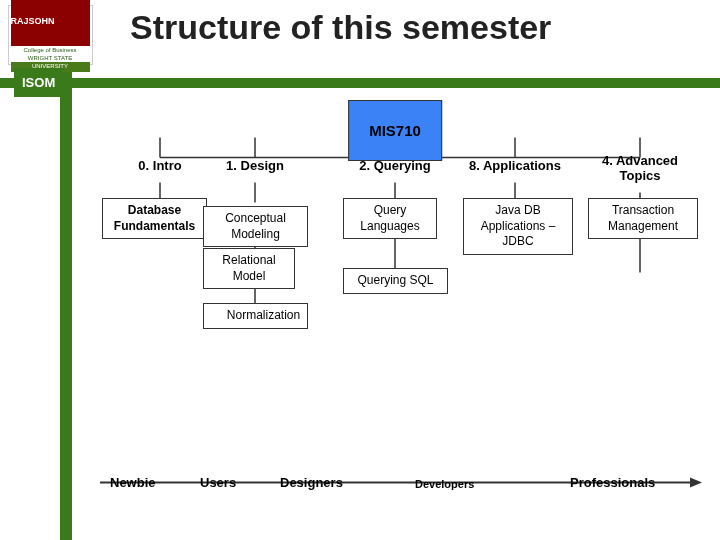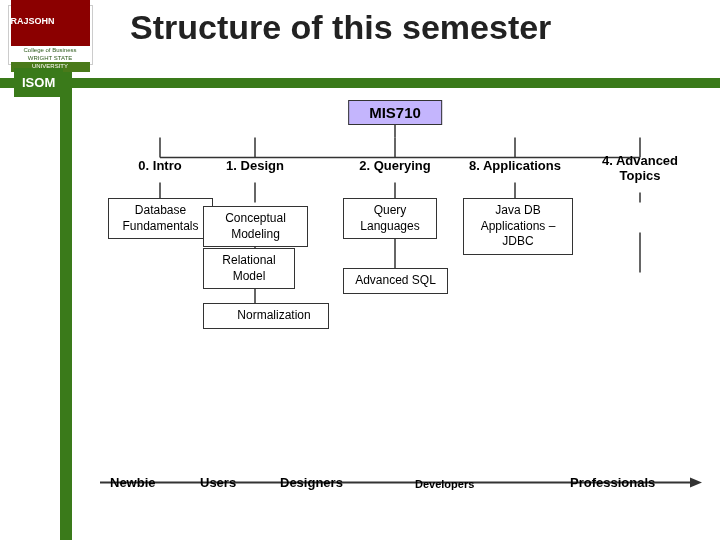--- a/index.html
+++ b/index.html
@@ -118,24 +118,24 @@
       bottom: 30px;
     }
 
     
     .mis710-box {
       position: absolute;
       top: 10px;
       left: 50%;
       transform: translateX(-50%);
       border: 1.5px solid #333;
-      padding: 3px 20px;
+      padding: 21px 20px;
       font-size: 15px;
       font-weight: bold;
-      background: #c4b5fd;
+      background: #3b82f6;
       white-space: nowrap;
     }
 
     
     .connector-svg {
       position: absolute;
       top: 0;
       left: 0;
       width: 100%;
       height: 100%;
@@ -220,41 +220,43 @@
 
   <div class="mis710-box" style="position:absolute; top:5px; left:50%; transform:translateX(-50%);">MIS710</div>
 
   <div class="cat-header" style="top:63px; left:30px; width:100px;">0. Intro</div>
   <div class="cat-header" style="top:63px; left:125px; width:100px;">1. Design</div>
   <div class="cat-header" style="top:63px; left:265px; width:100px;">2. Querying</div>
   <div class="cat-header" style="top:63px; left:385px; width:100px;">8. Applications</div>
   <div class="cat-header" style="top:58px; left:510px; width:100px; white-space:pre-line;">4. Advanced
 Topics</div>
 
-  <div class="item-box" style="top:103px; left:28px; width:105px;">Database
+  <div class="item-box" style="top:103px; left:22px; width:105px;font-weight:bold;">Database
 Fundamentals</div>
 
   <div class="item-box" style="top:111px; left:123px; width:105px;">Conceptual
 Modeling</div>
 
   <div class="item-box" style="top:153px; left:123px; width:92px;">Relational
 Model</div>
 
-  <div class="item-box" style="top:208px; left:123px; width:126px;padding-left:22px;">Normalization</div>
+  <div class="item-box" style="top:208px; left:123px; width:105px;padding-left:22px;">Normalization</div>
 
   <div class="item-box" style="top:103px; left:263px; width:94px;">Query
 Languages</div>
 
-  <div class="item-box" style="top:173px; left:263px; width:105px;">Advanced
+  <div class="item-box" style="top:173px; left:263px; width:105px;">Querying
 SQL</div>
 
   <div class="item-box" style="top:103px; left:383px; width:110px;">Java DB
 Applications –
 JDBC</div>
 
+  <div class="item-box" style="top:103px; left:508px; width:110px;">Transaction
+Management</div>
 
 
   <div style="position:absolute; bottom:20px; left:30px; font-size:13px; font-weight:bold;">Newbie</div>
   <div style="position:absolute; bottom:20px; left:120px; font-size:13px; font-weight:bold;">Users</div>
   <div style="position:absolute; bottom:20px; left:200px; font-size:13px; font-weight:bold;">Designers</div>
   <div style="position:absolute; bottom:20px; left:335px; font-size:11px; font-weight:bold;">Developers</div>
   <div style="position:absolute; bottom:20px; left:490px; font-size:13px; font-weight:bold;">Professionals</div>
 
 </div>
 

